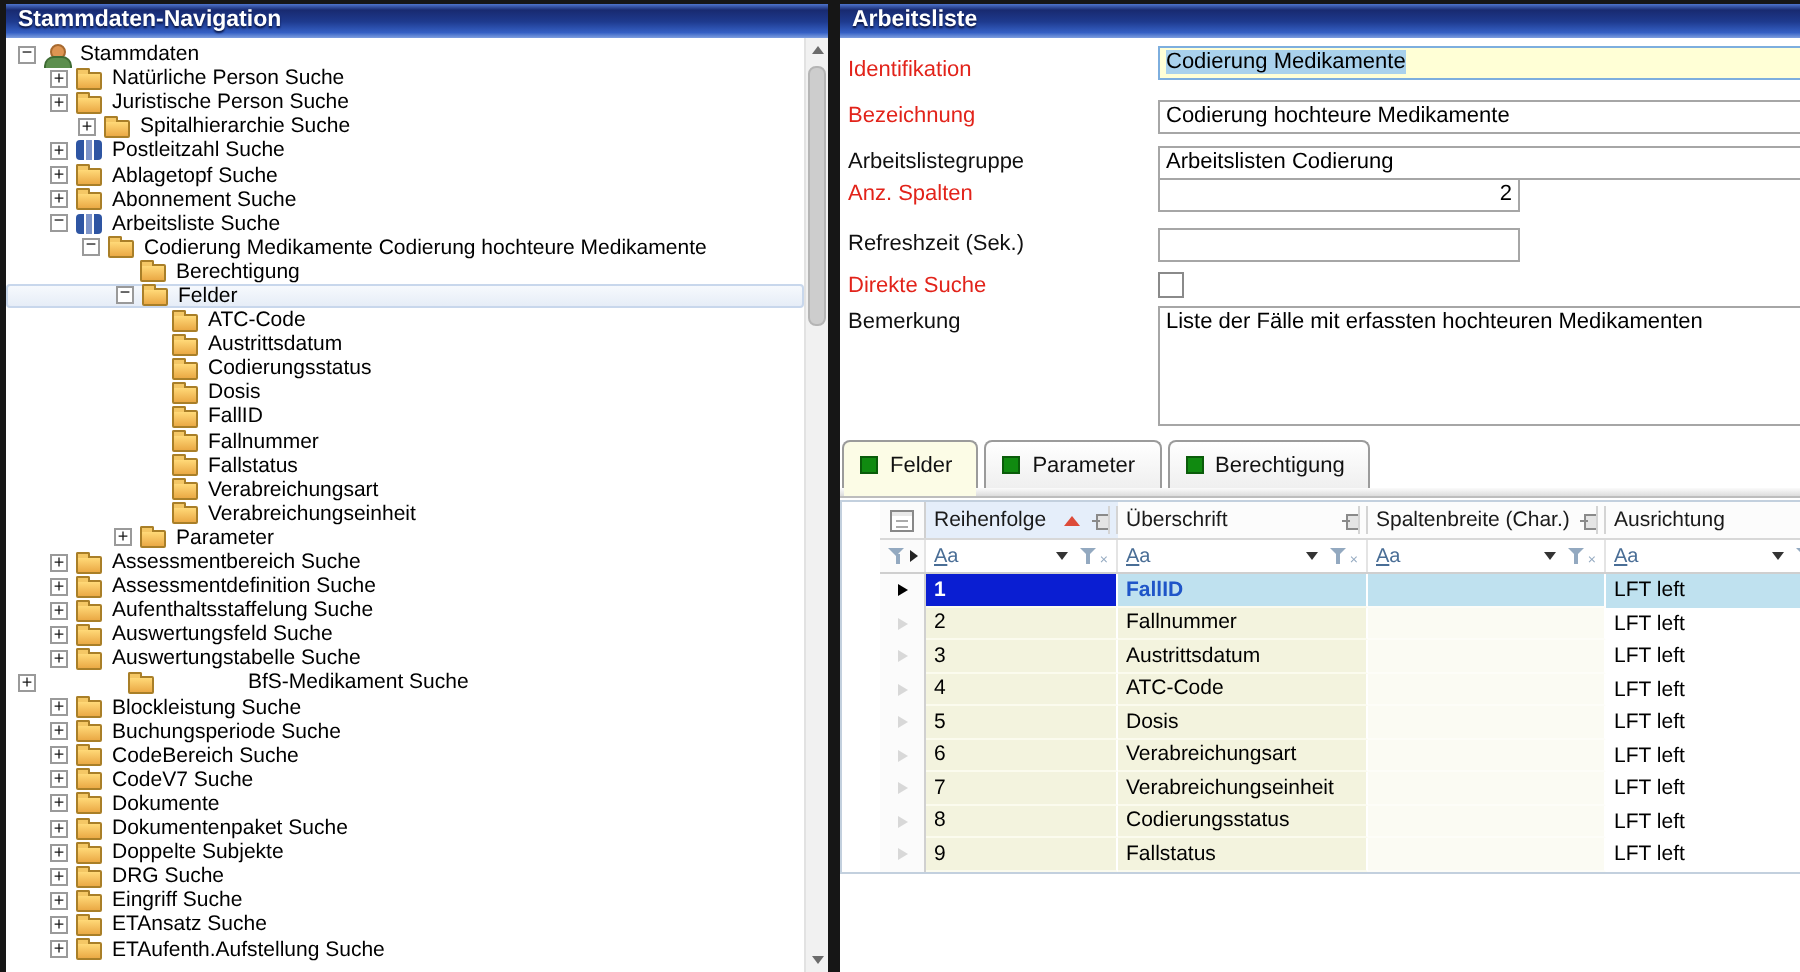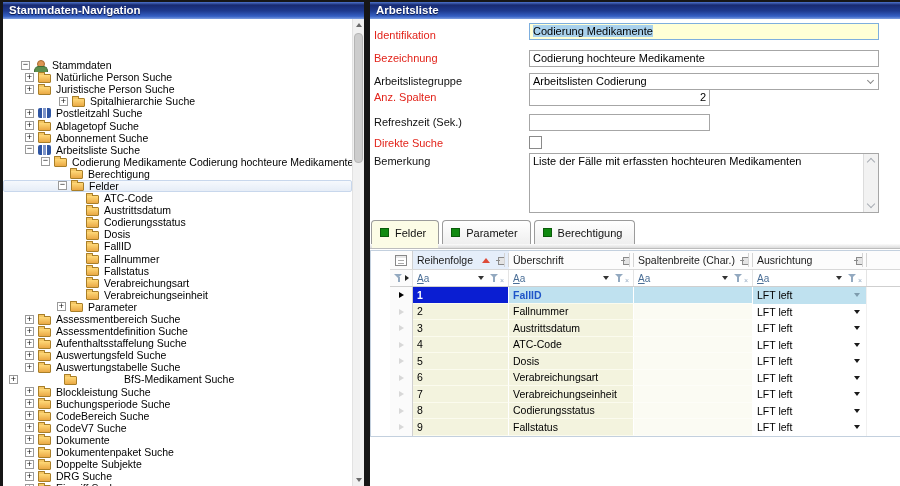--- a/index.html
+++ b/index.html
@@ -8,21 +8,21 @@
   .app { width:900px; height:486px; display:flex; border-top:2px solid #161616; border-left:3px solid #161616; background:#fff; }
 
   
   .panel-title {
     height:17px; line-height:16px; padding-left:6px; color:#fff; font-size:11.5px; font-weight:bold;
     background: linear-gradient(180deg,#4e74cc 0%,#182a70 18%,#1e3a8e 52%,#3560c4 84%,#7e9fe0 100%);
     text-shadow: 0 1px 1px #0a1440; white-space:nowrap;
   }
 
   
-  .left-panel { width:361px; height:100%; display:flex; flex-direction:column; background:#fff; }
+  .left-panel { width:411px; height:100%; display:flex; flex-direction:column; background:#fff; }
   .tree-area { flex:1; display:flex; overflow:hidden; }
   .tree { flex:1; overflow:hidden; padding-top:2px; }
   .tree-item { display:flex; align-items:center; height:12.1px; white-space:nowrap; font-size:10.5px; color:#000; }
   .tree-item.selected { background:linear-gradient(#f6f9fd,#e6edf7); border:1px solid #c8d7ec; border-radius:2px; }
   .exp { width:9px; height:9px; min-width:9px; border:1px solid #9a9a9a; background:#fff; font-size:9px;
          line-height:7px; text-align:center; color:#111; margin-right:4px; }
   .exp.plus::before { content:'+'; }
   .exp.minus::before { content:'−'; position:relative; top:-1px; }
   .exp.noexp { visibility:hidden; }
   .ticon { width:13px; min-width:13px; height:11px; margin-right:4px; position:relative; }
@@ -136,36 +136,36 @@
 </style>
 </head>
 <body>
 
 <div class="app">
 
   <div class="left-panel">
     <div class="panel-title">Stammdaten-Navigation</div>
     <div class="tree-area">
       <div class="tree" id="tree">
-          <div class="tree-item" style="padding-left: 18px; margin-top: 38px;">
+          <div class="tree-item" style="padding-left: 6px;">
     <span class="exp minus"></span>
     <span class="ticon icon-person"></span>
     <span class="tlabel">Stammdaten</span>
   </div>
           <div class="tree-item" style="padding-left: 22px;">
     <span class="exp plus"></span>
     <span class="ticon icon-folder"></span>
     <span class="tlabel">Natürliche Person Suche</span>
   </div>
           <div class="tree-item" style="padding-left: 22px;">
     <span class="exp plus"></span>
     <span class="ticon icon-folder"></span>
     <span class="tlabel">Juristische Person Suche</span>
   </div>
-          <div class="tree-item" style="padding-left: 36px; margin-left: 20px;">
+          <div class="tree-item" style="padding-left: 36px;">
     <span class="exp plus"></span>
     <span class="ticon icon-folder"></span>
     <span class="tlabel">Spitalhierarchie Suche</span>
   </div>
           <div class="tree-item" style="padding-left: 22px;">
     <span class="exp plus"></span>
     <span class="ticon icon-binoculars"></span>
     <span class="tlabel">Postleitzahl Suche</span>
   </div>
           <div class="tree-item" style="padding-left: 22px;">

